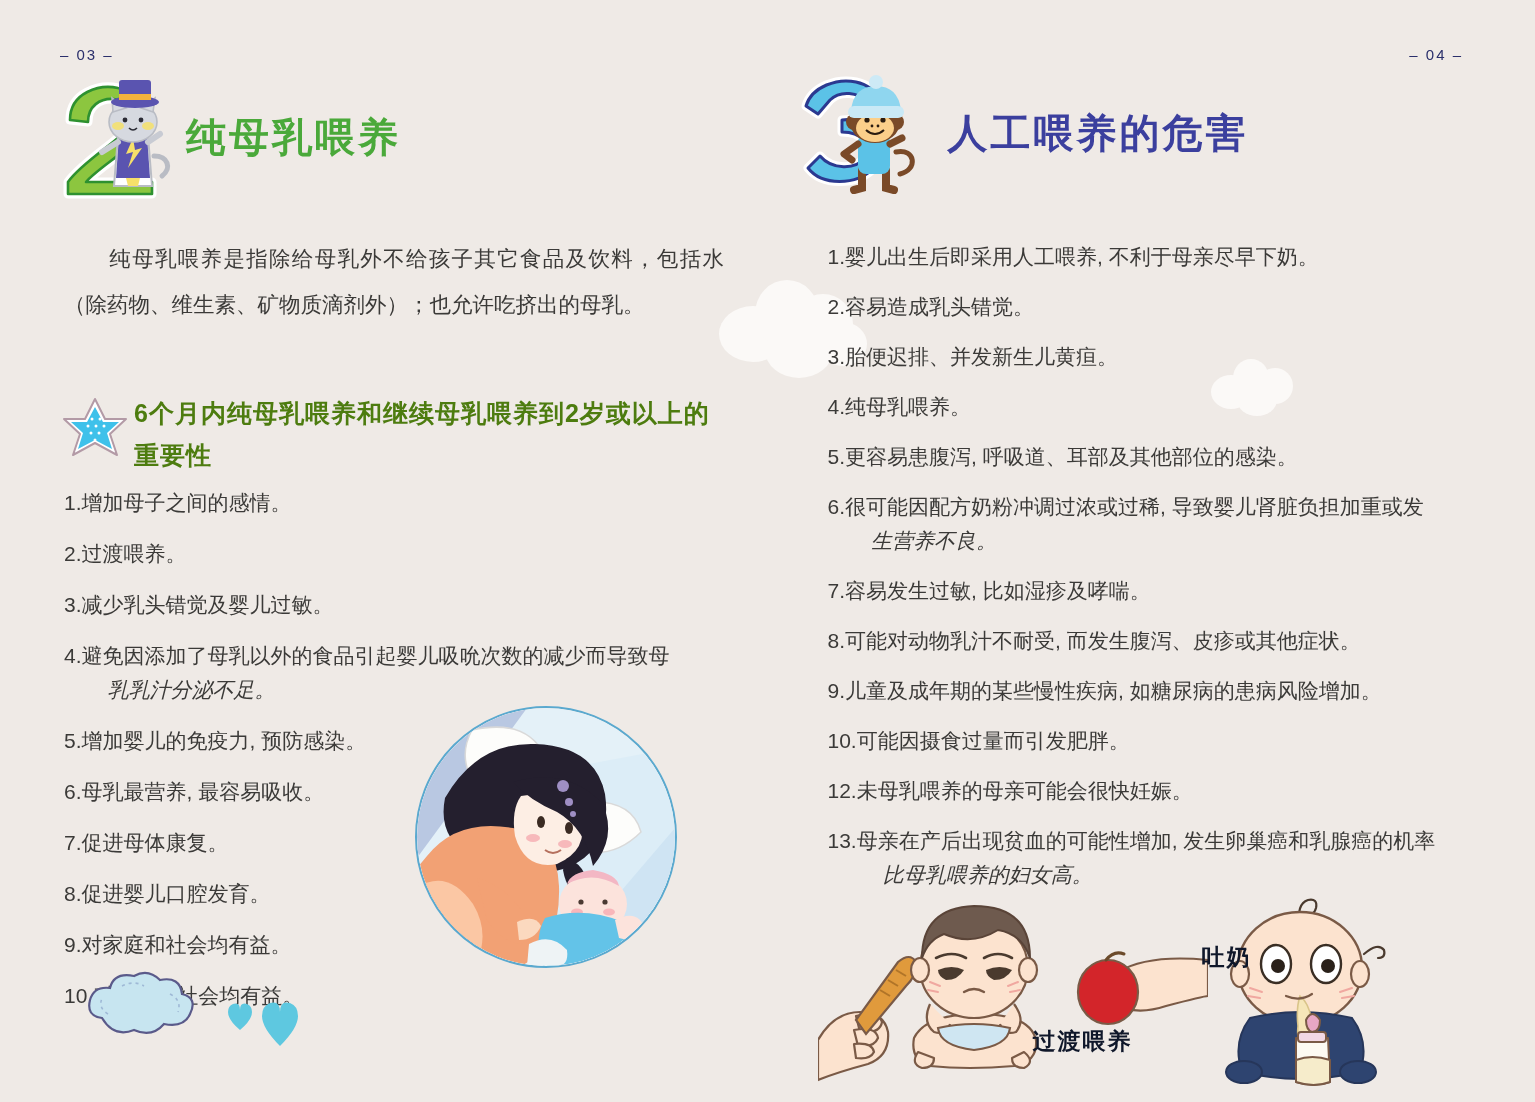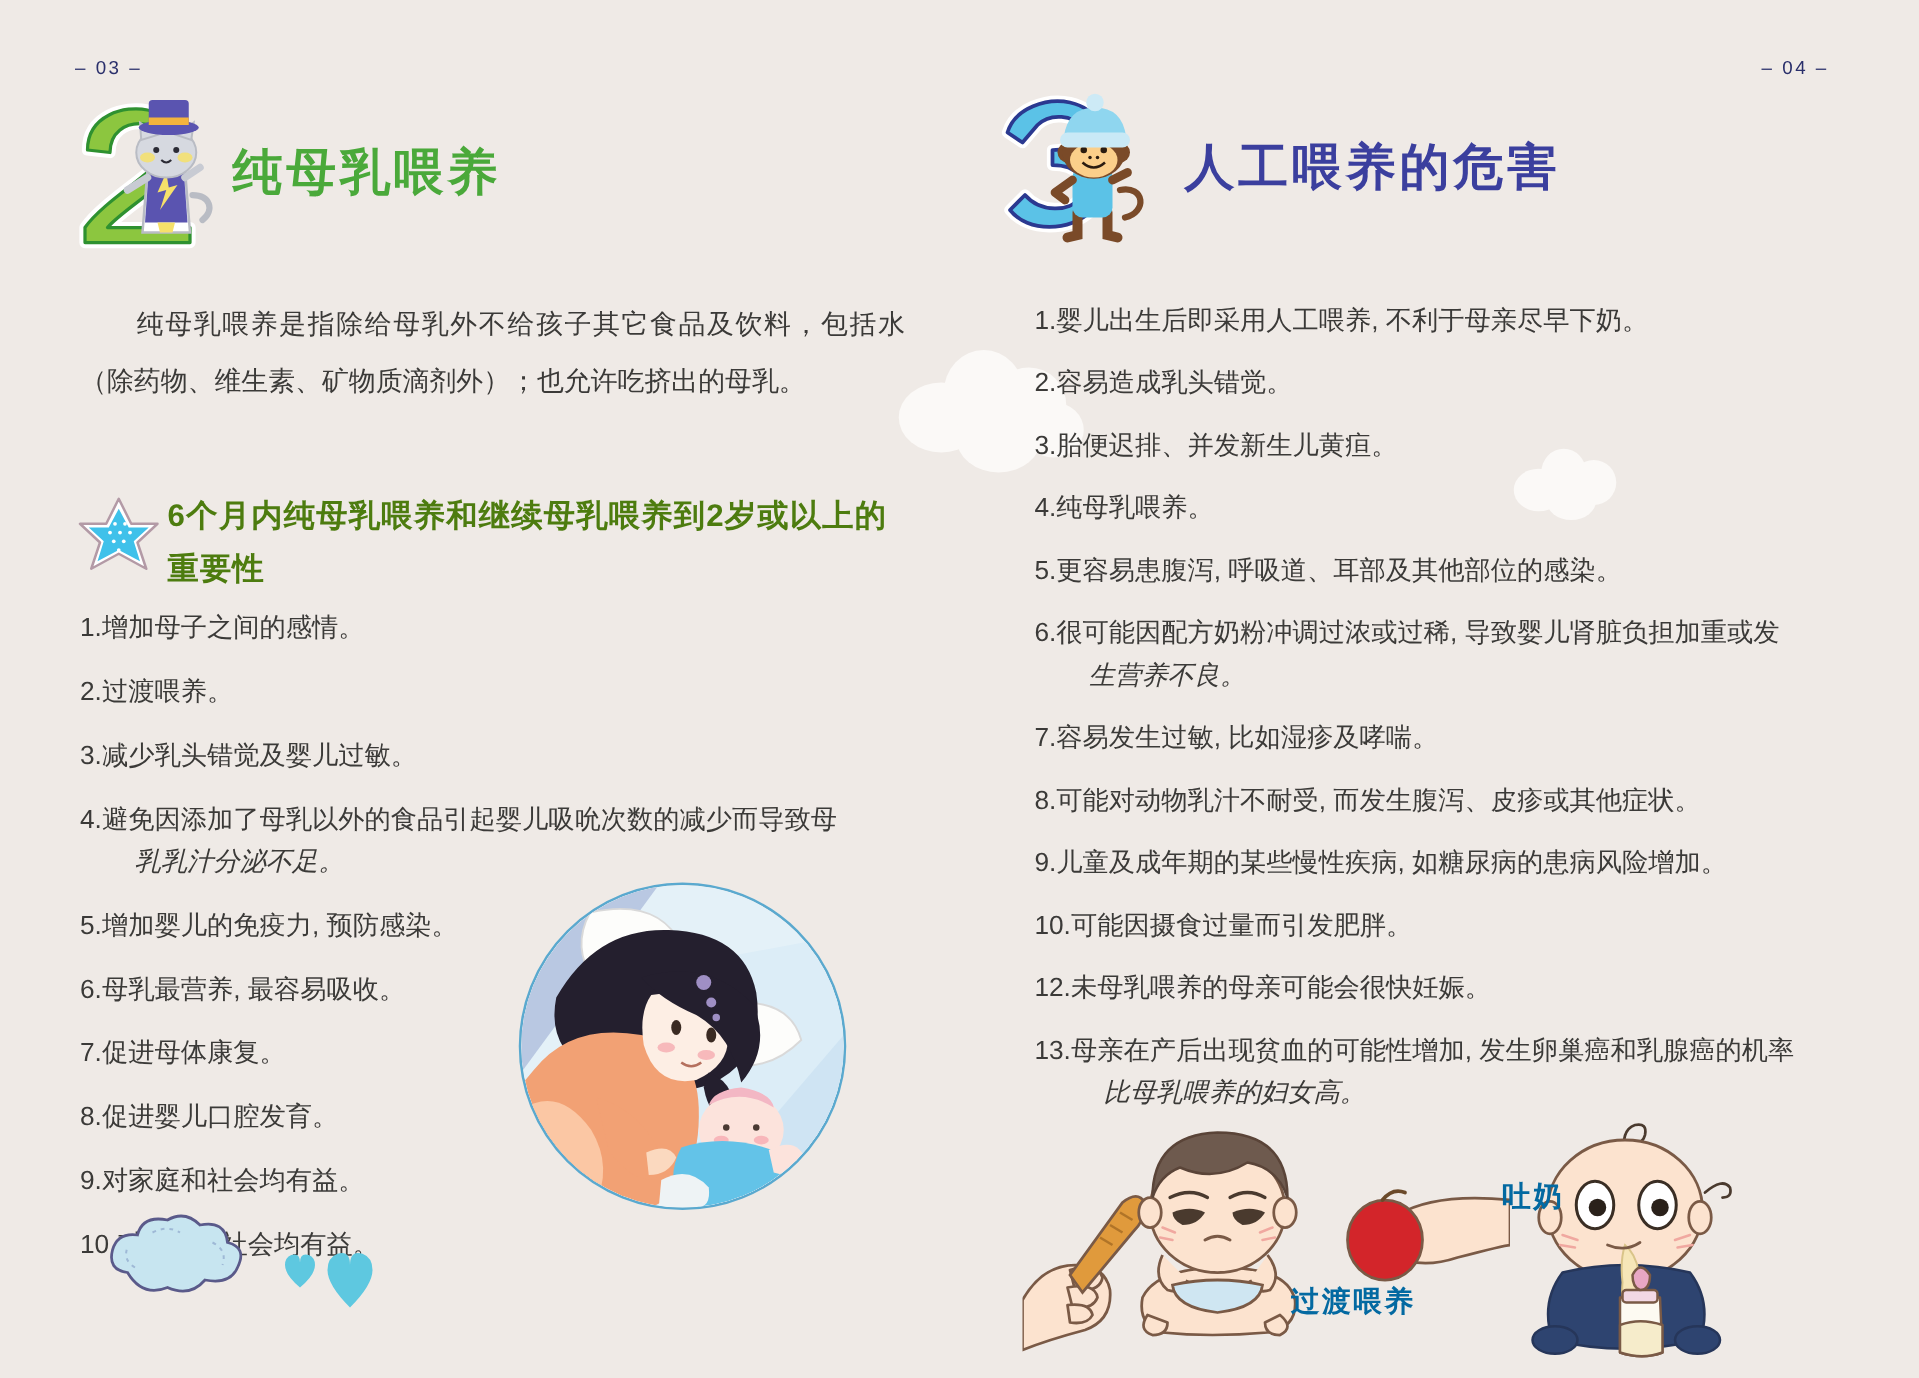--- a/index.html
+++ b/index.html
@@ -88,21 +88,21 @@
   .deco{position:absolute;pointer-events:none;}
   .cloud-blue{left:78px;top:968px;width:125px;height:80px;}
   .hearts{left:222px;top:1000px;width:88px;height:52px;}
   .cloud-w1{left:712px;top:272px;width:175px;height:110px;}
   .cloud-w2{left:1204px;top:356px;width:100px;height:62px;}
 
   
   .illus-left{position:absolute;left:818px;top:900px;width:390px;height:195px;}
   .illus-right{position:absolute;left:1230px;top:892px;width:220px;height:200px;}
   .illus-label{
-    position:absolute;font-size:23px;font-weight:bold;color:#0369a1;
+    position:absolute;font-size:23px;font-weight:bold;color:#0f172a;
     letter-spacing:2px;
   }
   .label-guodu{left:1037px;top:1026px;}
   .label-tunai{left:1206px;top:942px;}
 </style>
 </head>
 <body>
 
 <div class="spread">
 

